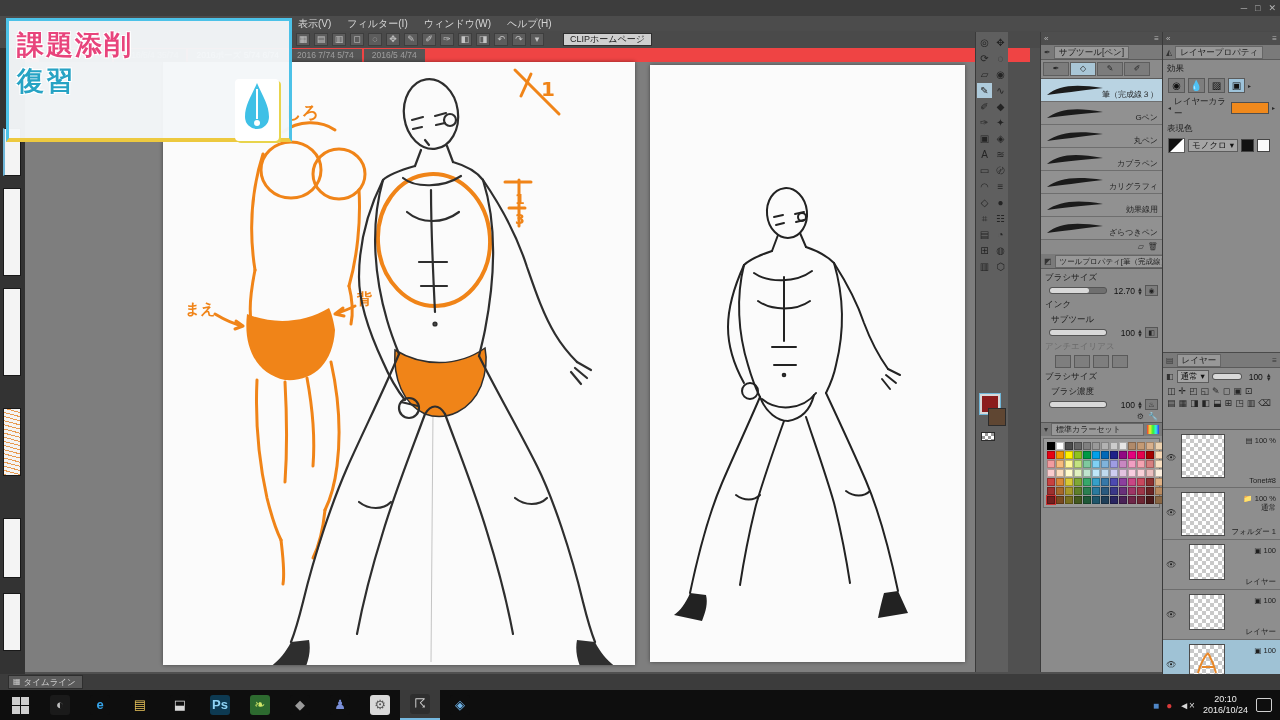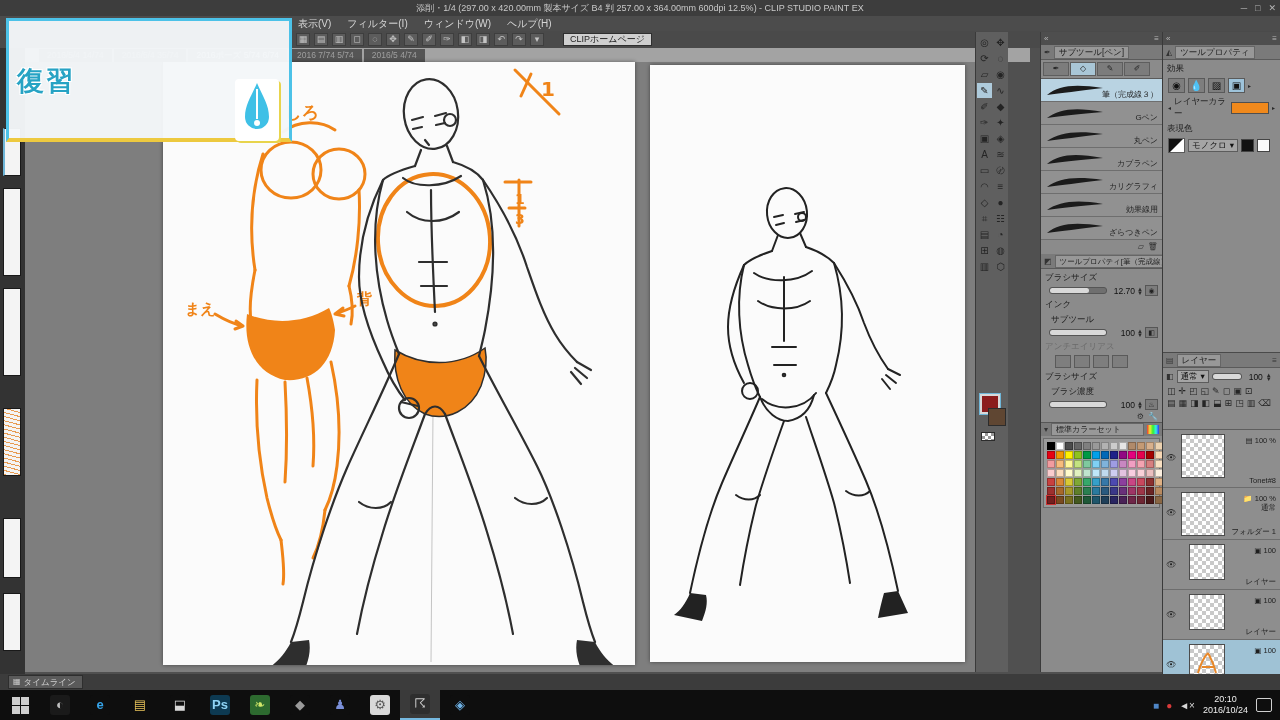--- a/index.html
+++ b/index.html
@@ -8,21 +8,21 @@
 
   
   #titlebar { position:absolute; left:0; top:0; width:1280px; height:16px; background:#3d3d3d; color:#c9c9c9;
     font-size:9px; line-height:16px; text-align:center; }
   #winbtns { position:absolute; right:4px; top:0; height:16px; display:flex; gap:8px; color:#b5b5b5; font-size:9px; line-height:16px; }
   #menubar { position:absolute; left:0; top:16px; width:1280px; height:15px; background:#4c4c4c; color:#d6d6d6;
     font-size:10px; display:flex; align-items:center; padding-left:298px; gap:16px; }
   #toolbar { position:absolute; left:0; top:31px; width:1280px; height:17px; background:#4a4a4a; display:flex; align-items:center; padding-left:296px; gap:5px; }
   .tb-icon { width:14px; height:13px; background:#5c5c5c; border:1px solid #3e3e3e; color:#c4c4c4; font-size:9px; line-height:11px; text-align:center; }
   #clip-home-btn { margin-left:14px; height:13px; background:#cfcfcf; border:1px solid #2f2f2f; color:#1e1e1e; font-size:9px; line-height:11px; padding:0 6px; }
-  #doctabs { position:absolute; left:25px; top:48px; width:1005px; height:14px; background:#a3a3a3; display:flex; align-items:flex-end; gap:2px; padding-left:14px; }
+  #doctabs { position:absolute; left:25px; top:48px; width:1005px; height:14px; background:#ef4444; display:flex; align-items:flex-end; gap:2px; padding-left:14px; }
   .doctab { height:13px; background:#555; color:#9f9f9f; font-size:8.5px; line-height:13px; padding:0 8px; white-space:nowrap; }
   .doctab.active { background:#6e6e6e; color:#e8e8e8; }
 
   
   #pagestrip { position:absolute; left:0; top:48px; width:25px; height:626px; background:#333; }
   .pagethumb { position:absolute; left:3px; width:18px; background:#f4f4f4; border:1px solid #191919; }
   #canvas { position:absolute; left:25px; top:62px; width:950px; height:610px; background:#7e7e7e; }
   .page { position:absolute; background:#fbfbfb; box-shadow:0 0 4px rgba(0,0,0,.45); }
   #page-left  { left:138px; top:0px;  width:472px; height:603px; }
   #page-right { left:625px; top:3px;  width:315px; height:597px; }
@@ -125,21 +125,20 @@
   #clock { text-align:center; font-size:9px; line-height:11px; color:#eee; }
   .tray-ico { font-size:10px; }
   #notif { width:16px; height:14px; border:1px solid #cfcfcf; border-radius:2px; }
 
   svg text { font-family:"DejaVu Sans",sans-serif; }
 </style>
 </head>
 <body>
 
 <div id="titlebar">
-  <span>添削・1/4 (297.00 x 420.00mm 製本サイズ B4 判 257.00 x 364.00mm 600dpi 12.5%) - CLIP STUDIO PAINT EX</span>
   <div id="winbtns">
     <span>─</span>
     <span>□</span>
     <span>✕</span>
   </div>
 </div>
 <div id="menubar">
     <span>表示(V)</span>
     <span>フィルター(I)</span>
     <span>ウィンドウ(W)</span>
@@ -540,21 +539,21 @@
     </div>
 </div>
 
 <div class="panel-col" id="rightcol">
   <div class="col-head">
       <span>«</span>
       <span>≡</span>
     </div>
   <div class="panel-title">
     <span class="mini-icon">◭</span>
-    <span class="tab">ツールプロパティ</span>
+    <span class="tab">レイヤープロパティ</span>
   </div>
   <div class="tp-label">効果</div>
   <div class="lp-row">
     <div class="fx-icon">◉</div>
     <div class="fx-icon" style="color:#2a7ec9;">💧</div>
     <div class="fx-icon">▨</div>
     <div class="fx-icon on">▣</div>
     <span class="stepper">▸</span>
   </div>
   <div class="lp-row">
@@ -644,20 +643,21 @@
               <path d="M8,28 C12,14 16,10 18,8 M26,28 C23,16 20,12 18,8 M12,22 h12" stroke="#e8882a" stroke-width="2" fill="none"></path>
             </svg></div>
           <div class="lmeta" style="right: 4px; top: 6px; text-align: right;"><span>▣</span> 100</div>
           <div class="lmeta" style="right: 4px; bottom: 2px;">レイヤー</div>
         </div>
       </div>
   </div>
 </div>
 
 <div id="overlay">
+  <div id="ov-line1">課題添削</div>
   <div id="ov-line2">復習</div>
   <div id="ov-nib">
     <svg width="44" height="62" viewBox="0 0 44 62">
       <path d="M22,4 C16,18 10,26 10,38 a12,12 0 0 0 24,0 C34,26 28,18 22,4 Z" fill="#3fc0e6"></path>
       <line x1="22" y1="10" x2="22" y2="40" stroke="#fff" stroke-width="2"></line>
       <circle cx="22" cy="44" r="3" fill="#fff"></circle>
     </svg>
   </div>
 </div>
 

